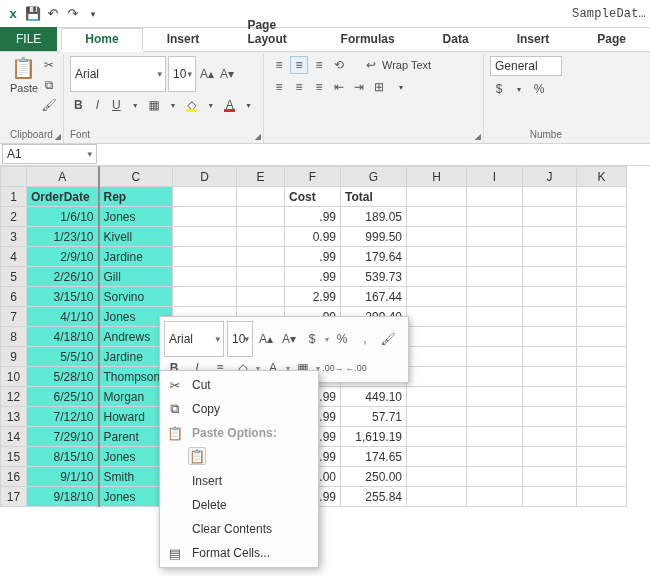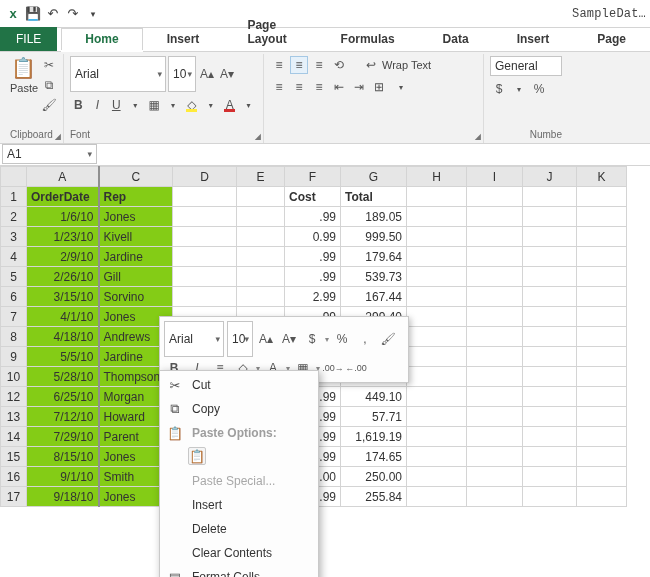--- a/index.html
+++ b/index.html
@@ -49,21 +49,21 @@
   .grid-wrap { position: relative; }
   table.sheet { border-collapse: collapse; table-layout: fixed; }
   table.sheet th, table.sheet td { border: 1px solid #d4d4d4; height: 20px; font-size: 12px; padding: 0 4px; overflow: hidden; white-space: nowrap; }
   table.sheet th { background: #e6e6e6; font-weight: normal; color:#333; text-align:center; }
   .rowhdr { width: 26px; text-align:center; background:#e6e6e6; font-size:11px; }
   .colA { width: 72px; } .colC { width: 74px; } .colD { width: 64px; } .colE{width:48px;} .colF{width:56px;} .colG{width:66px;} .colH{width:60px;} .colI{width:56px;} .colJ{width:54px;} .colK{width:50px;}
   td.num { text-align: right; }
   td.txt { text-align: left; }
   .hdr-row td { font-weight: bold; text-align:left; }
   th.sel, td.rh-sel { background:#c8c8c8; }
-  td.selcol { background:#84cc16; }
+  td.selcol { background:#5eead4; }
   .corner { background:#e6e6e6; }
   
   .colA { border-right: 2px solid #8f8f8f !important; }
 
   
   .minitb { position:absolute; left:159px; top:150px; width:250px; background:#fdfdfd; border:1px solid #c9c9c9; box-shadow:2px 2px 6px rgba(0,0,0,.25); padding:3px 4px; z-index:20; }
   .minitb .row { margin: 1px 0; gap:3px;}
   .minitb .font-combo.fc-name { width:60px; }
   .minitb .font-combo.fc-size { width:26px; }
   .minitb .mini { height:20px; width:20px; }
@@ -471,24 +471,20 @@
         <span class="ic">⧉</span>
         <span>Copy</span>
       </div>
   <div class="mi heading disabled">
         <span class="ic">📋</span>
         <span>Paste Options:</span>
       </div>
   <div class="mi iconrow">
         <span class="ic" style="color:#bfbfbf;">📋</span>
       </div>
-  <div class="mi disabled">
-        <span class="ic"></span>
-        <span>Paste Special...</span>
-      </div>
   <div class="mi">
         <span class="ic"></span>
         <span>Insert</span>
       </div>
   <div class="mi">
         <span class="ic"></span>
         <span>Delete</span>
       </div>
   <div class="mi">
         <span class="ic"></span>

